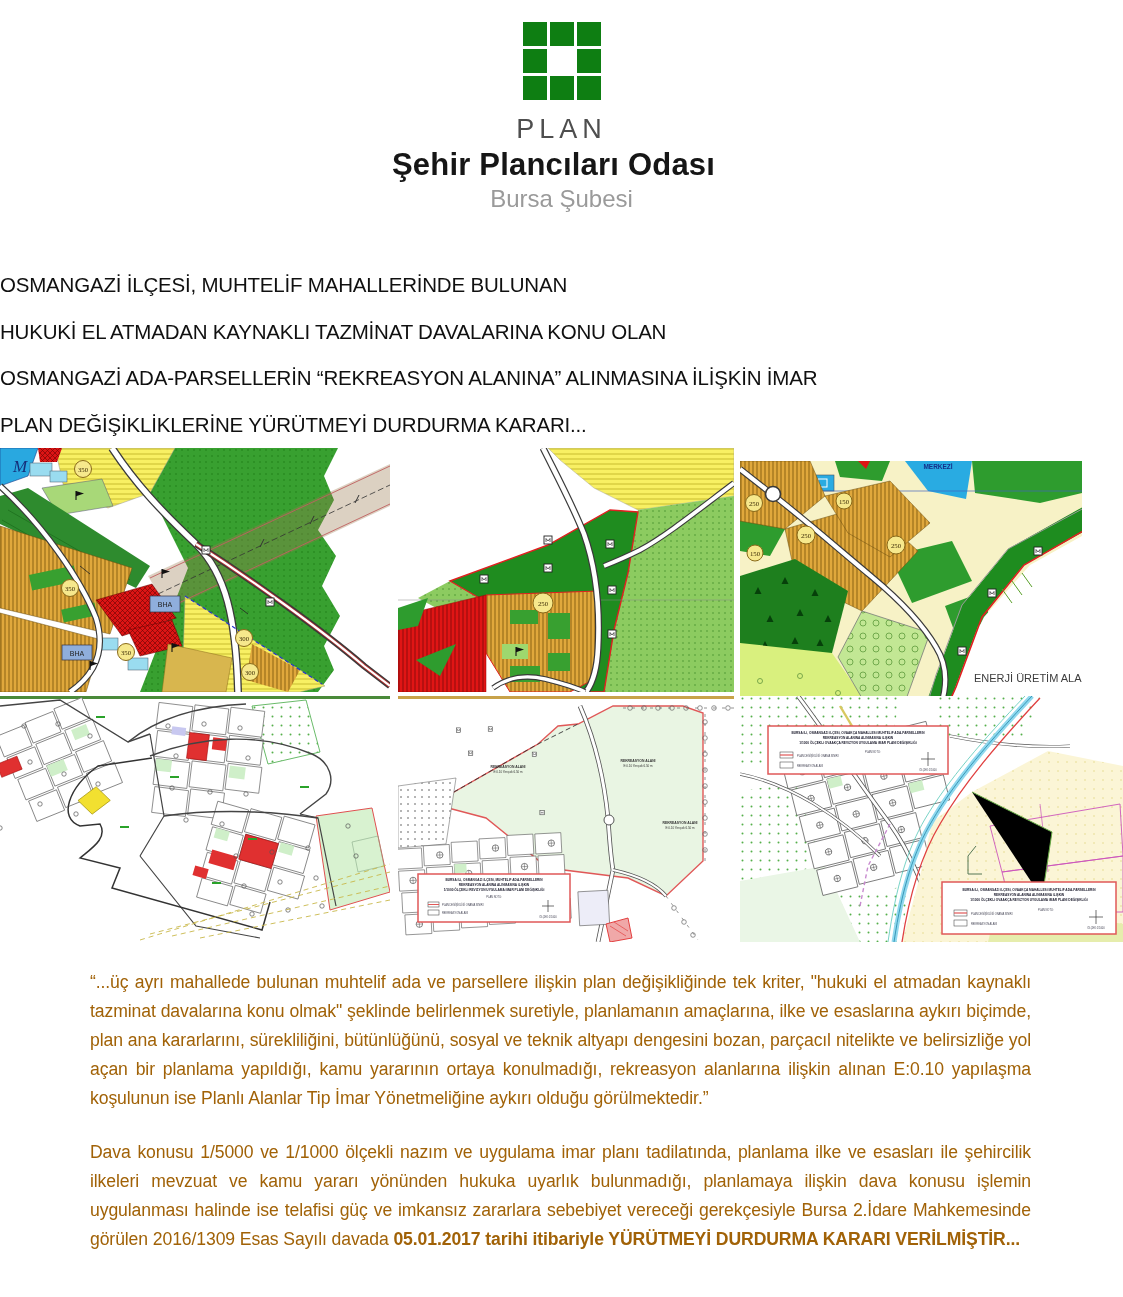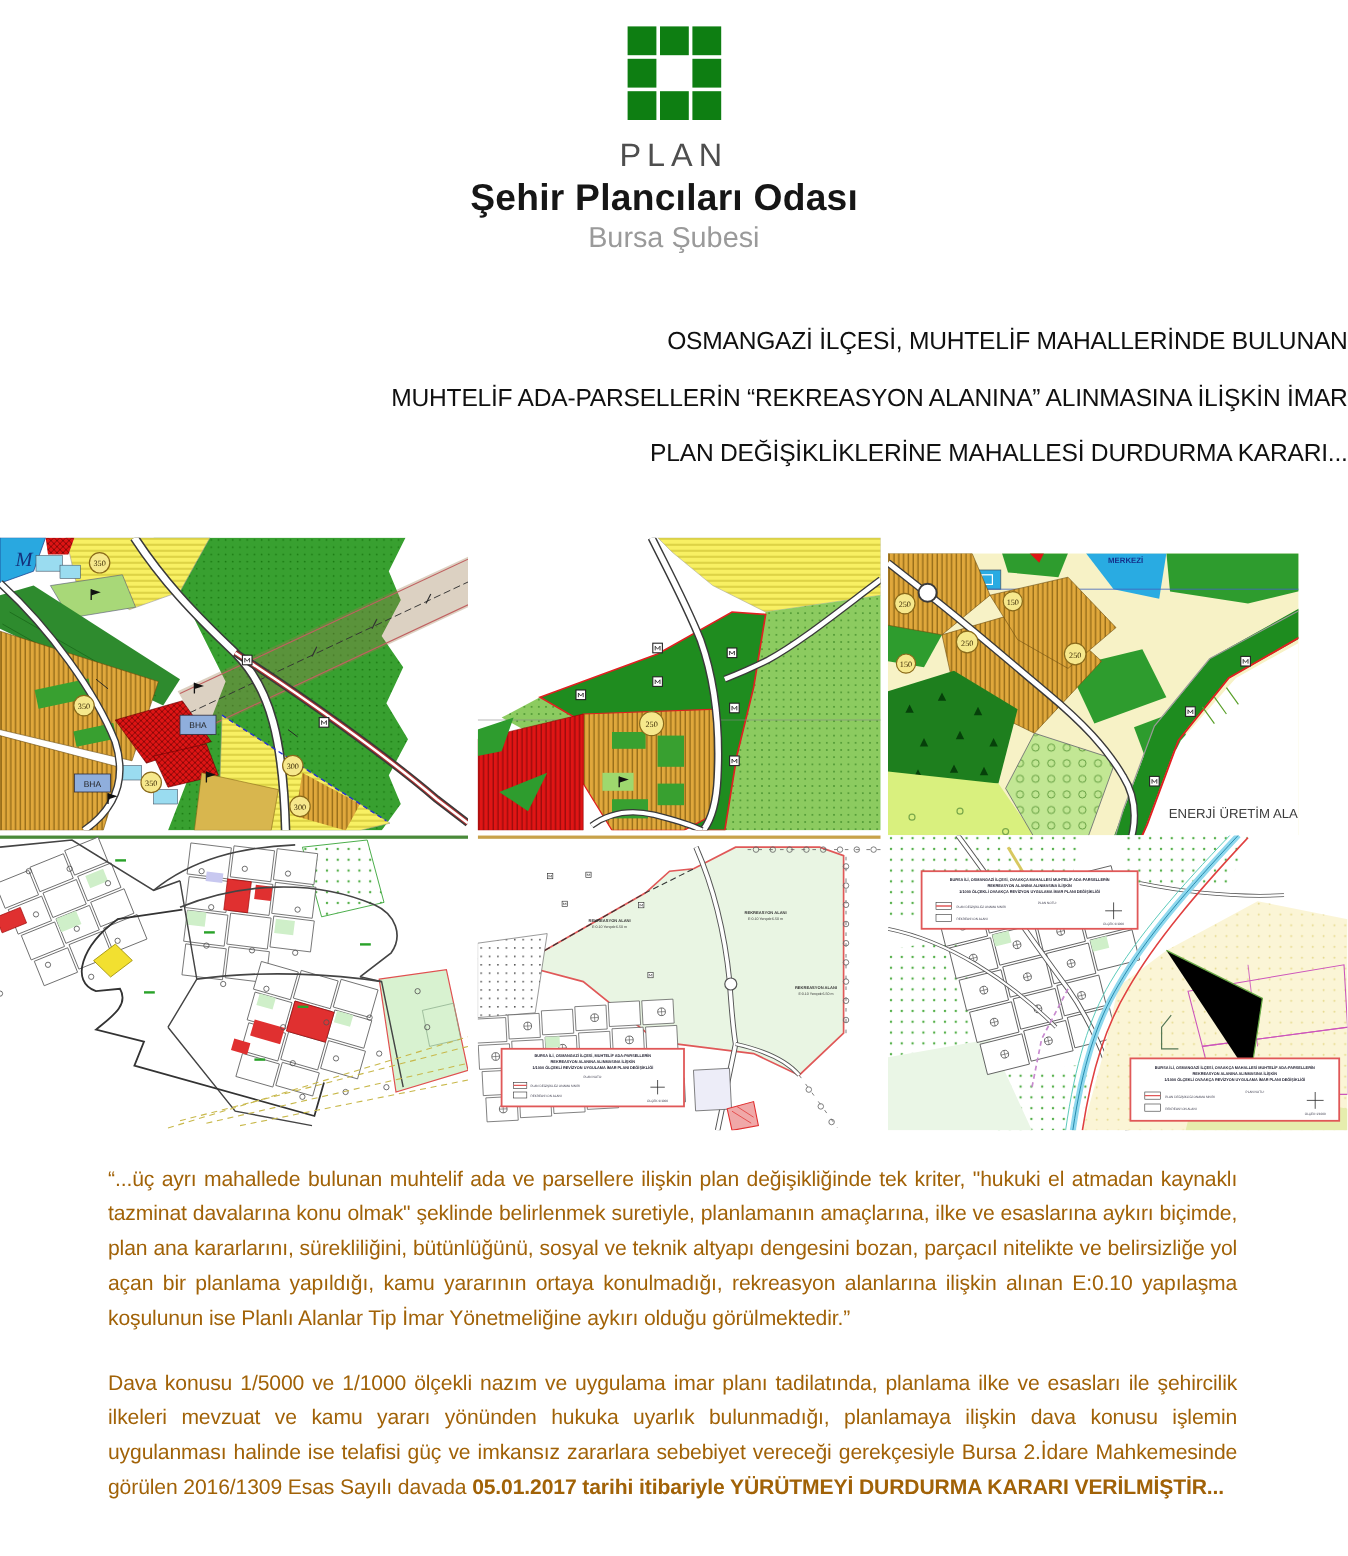--- a/index.html
+++ b/index.html
@@ -10,21 +10,21 @@
   
   .letterhead{left:0;right:0;top:22px;text-align:center;}
   .logo-grid{display:grid;grid-template-columns:repeat(3,24px);grid-auto-rows:24px;
              gap:3px;justify-content:center;margin-bottom:14px;}
   .logo-grid span{display:block;}
   .org-acronym{font-size:27px;letter-spacing:5px;color:#4e4e4e;margin:0 0 2px 0;}
   .org-name{font-size:31px;font-weight:700;color:#161616;margin:0 16px 2px 0;letter-spacing:0.2px;}
   .org-branch{font-size:24px;color:#9a9a9a;margin:0;}
 
   
-  .title-block{left:0;right:0;top:262px;text-align:right;color:#101010;}
+  .title-block{left:0;right:0;top:262px;text-align:left;color:#101010;}
   .title-block div{font-size:20.5px;line-height:46.5px;letter-spacing:-0.2px;font-weight:500;}
 
   
   .map{overflow:hidden;background:#fff;}
   svg{display:block;}
   .zc{font-size:6.8px;fill:#3b2a05;text-anchor:middle;font-family:"Liberation Serif",serif;}
   .leg-t{font-size:3.2px;fill:#223;text-anchor:middle;font-weight:bold;}
   .leg-s{font-size:2.6px;fill:#445;}
 
   
@@ -110,22 +110,23 @@
       <span style="background:#0E7E12"></span>
       <span style="background:#0E7E12"></span>
   </div>
   <p class="org-acronym">PLAN</p>
   <p class="org-name">Şehir Plancıları Odası</p>
   <p class="org-branch">Bursa Şubesi</p>
 </header>
 
 <section class="abs title-block">
   <div>OSMANGAZİ İLÇESİ, MUHTELİF MAHALLERİNDE BULUNAN</div>
-  <div>MUHTELİF ADA-PARSELLERİN “REKREASYON ALANINA” ALINMASINA İLİŞKİN İMAR</div>
-  <div>PLAN DEĞİŞİKLİKLERİNE MAHALLESİ DURDURMA KARARI...</div>
+  <div>HUKUKİ EL ATMADAN KAYNAKLI TAZMİNAT DAVALARINA KONU OLAN</div>
+  <div>OSMANGAZİ ADA-PARSELLERİN “REKREASYON ALANINA” ALINMASINA İLİŞKİN İMAR</div>
+  <div>PLAN DEĞİŞİKLİKLERİNE YÜRÜTMEYİ DURDURMA KARARI...</div>
 </section>
 
 <div class="abs map" style="left:0;top:448px;width:390px;height:244px;">
 <svg width="390" height="244" viewBox="0 0 390 244">
   <rect width="390" height="244" fill="#fff"></rect>
   <g>
     <polygon points="128,0 338,0 324,28 334,52 318,82 336,108 322,138 340,168 324,198 334,222 318,244 140,244 188,120" fill="url(#pGr)"></polygon>
   </g>
   <g>
     <polygon points="148,128 390,16 390,58 168,162" fill="#9a7a50" opacity="0.35"></polygon>

